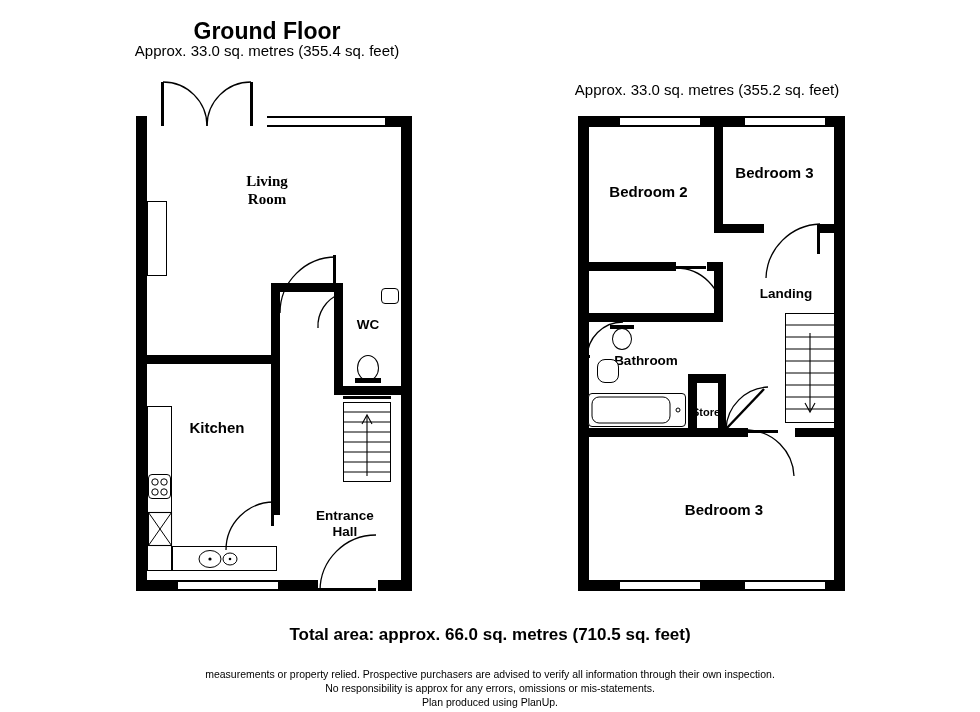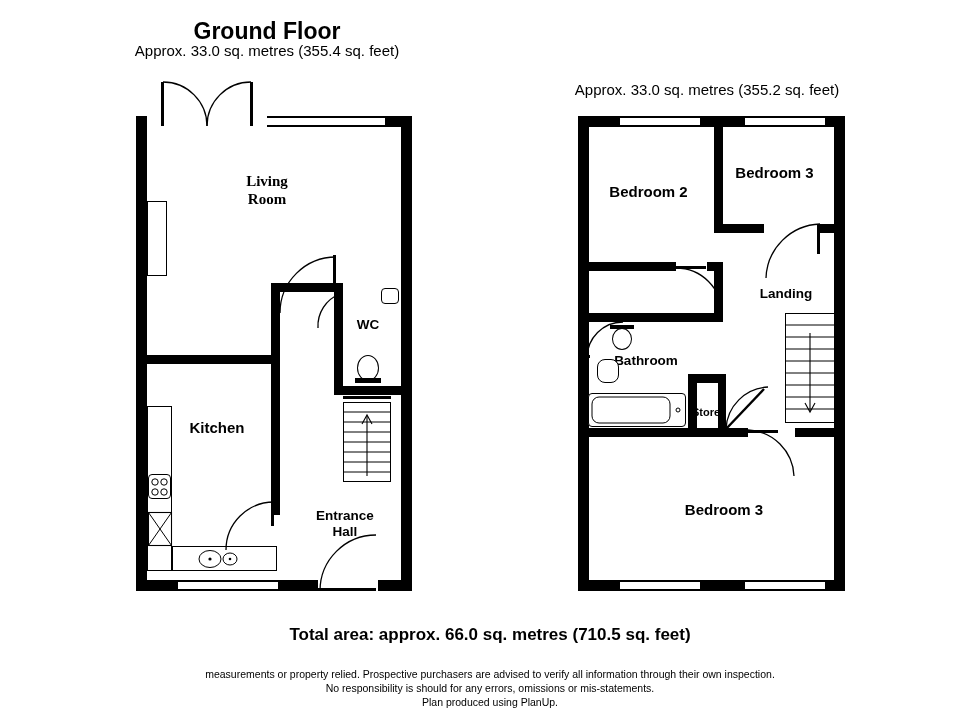--- a/index.html
+++ b/index.html
@@ -286,16 +286,16 @@
   <div class="abs fix fix-soft2" style="left:597px; top:359px; width:22px; height:24px;"></div>
 
   <div class="abs fix fix-soft" style="left:588px; top:393px; width:98px; height:34px;"></div>
   <svg class="abs" style="left:588px; top:393px; width:98px; height:34px;">
     <rect x="4" y="4" width="78" height="26" rx="7" ry="7" fill="none" stroke="#000" stroke-width="1"></rect>
     <circle cx="90" cy="17" r="2" fill="none" stroke="#000" stroke-width="1"></circle>
   </svg>
 
   <div class="abs total-area" style="left:0; top:625px;">Total area: approx. 66.0 sq. metres (710.5 sq. feet)</div>
   <div class="abs disclaimer" style="left:0; top:667px;">measurements or property relied. Prospective purchasers are advised to verify all information through their own inspection.</div>
-  <div class="abs disclaimer" style="left:0; top:681px;">No responsibility is should for any errors, omissions or mis-statements.</div>
+  <div class="abs disclaimer" style="left:0; top:681px;">No responsibility is approx for any errors, omissions or mis-statements.</div>
   <div class="abs disclaimer" style="left:0; top:695px;">Plan produced using PlanUp.</div>
 
 </div>
 
 </body></html>

